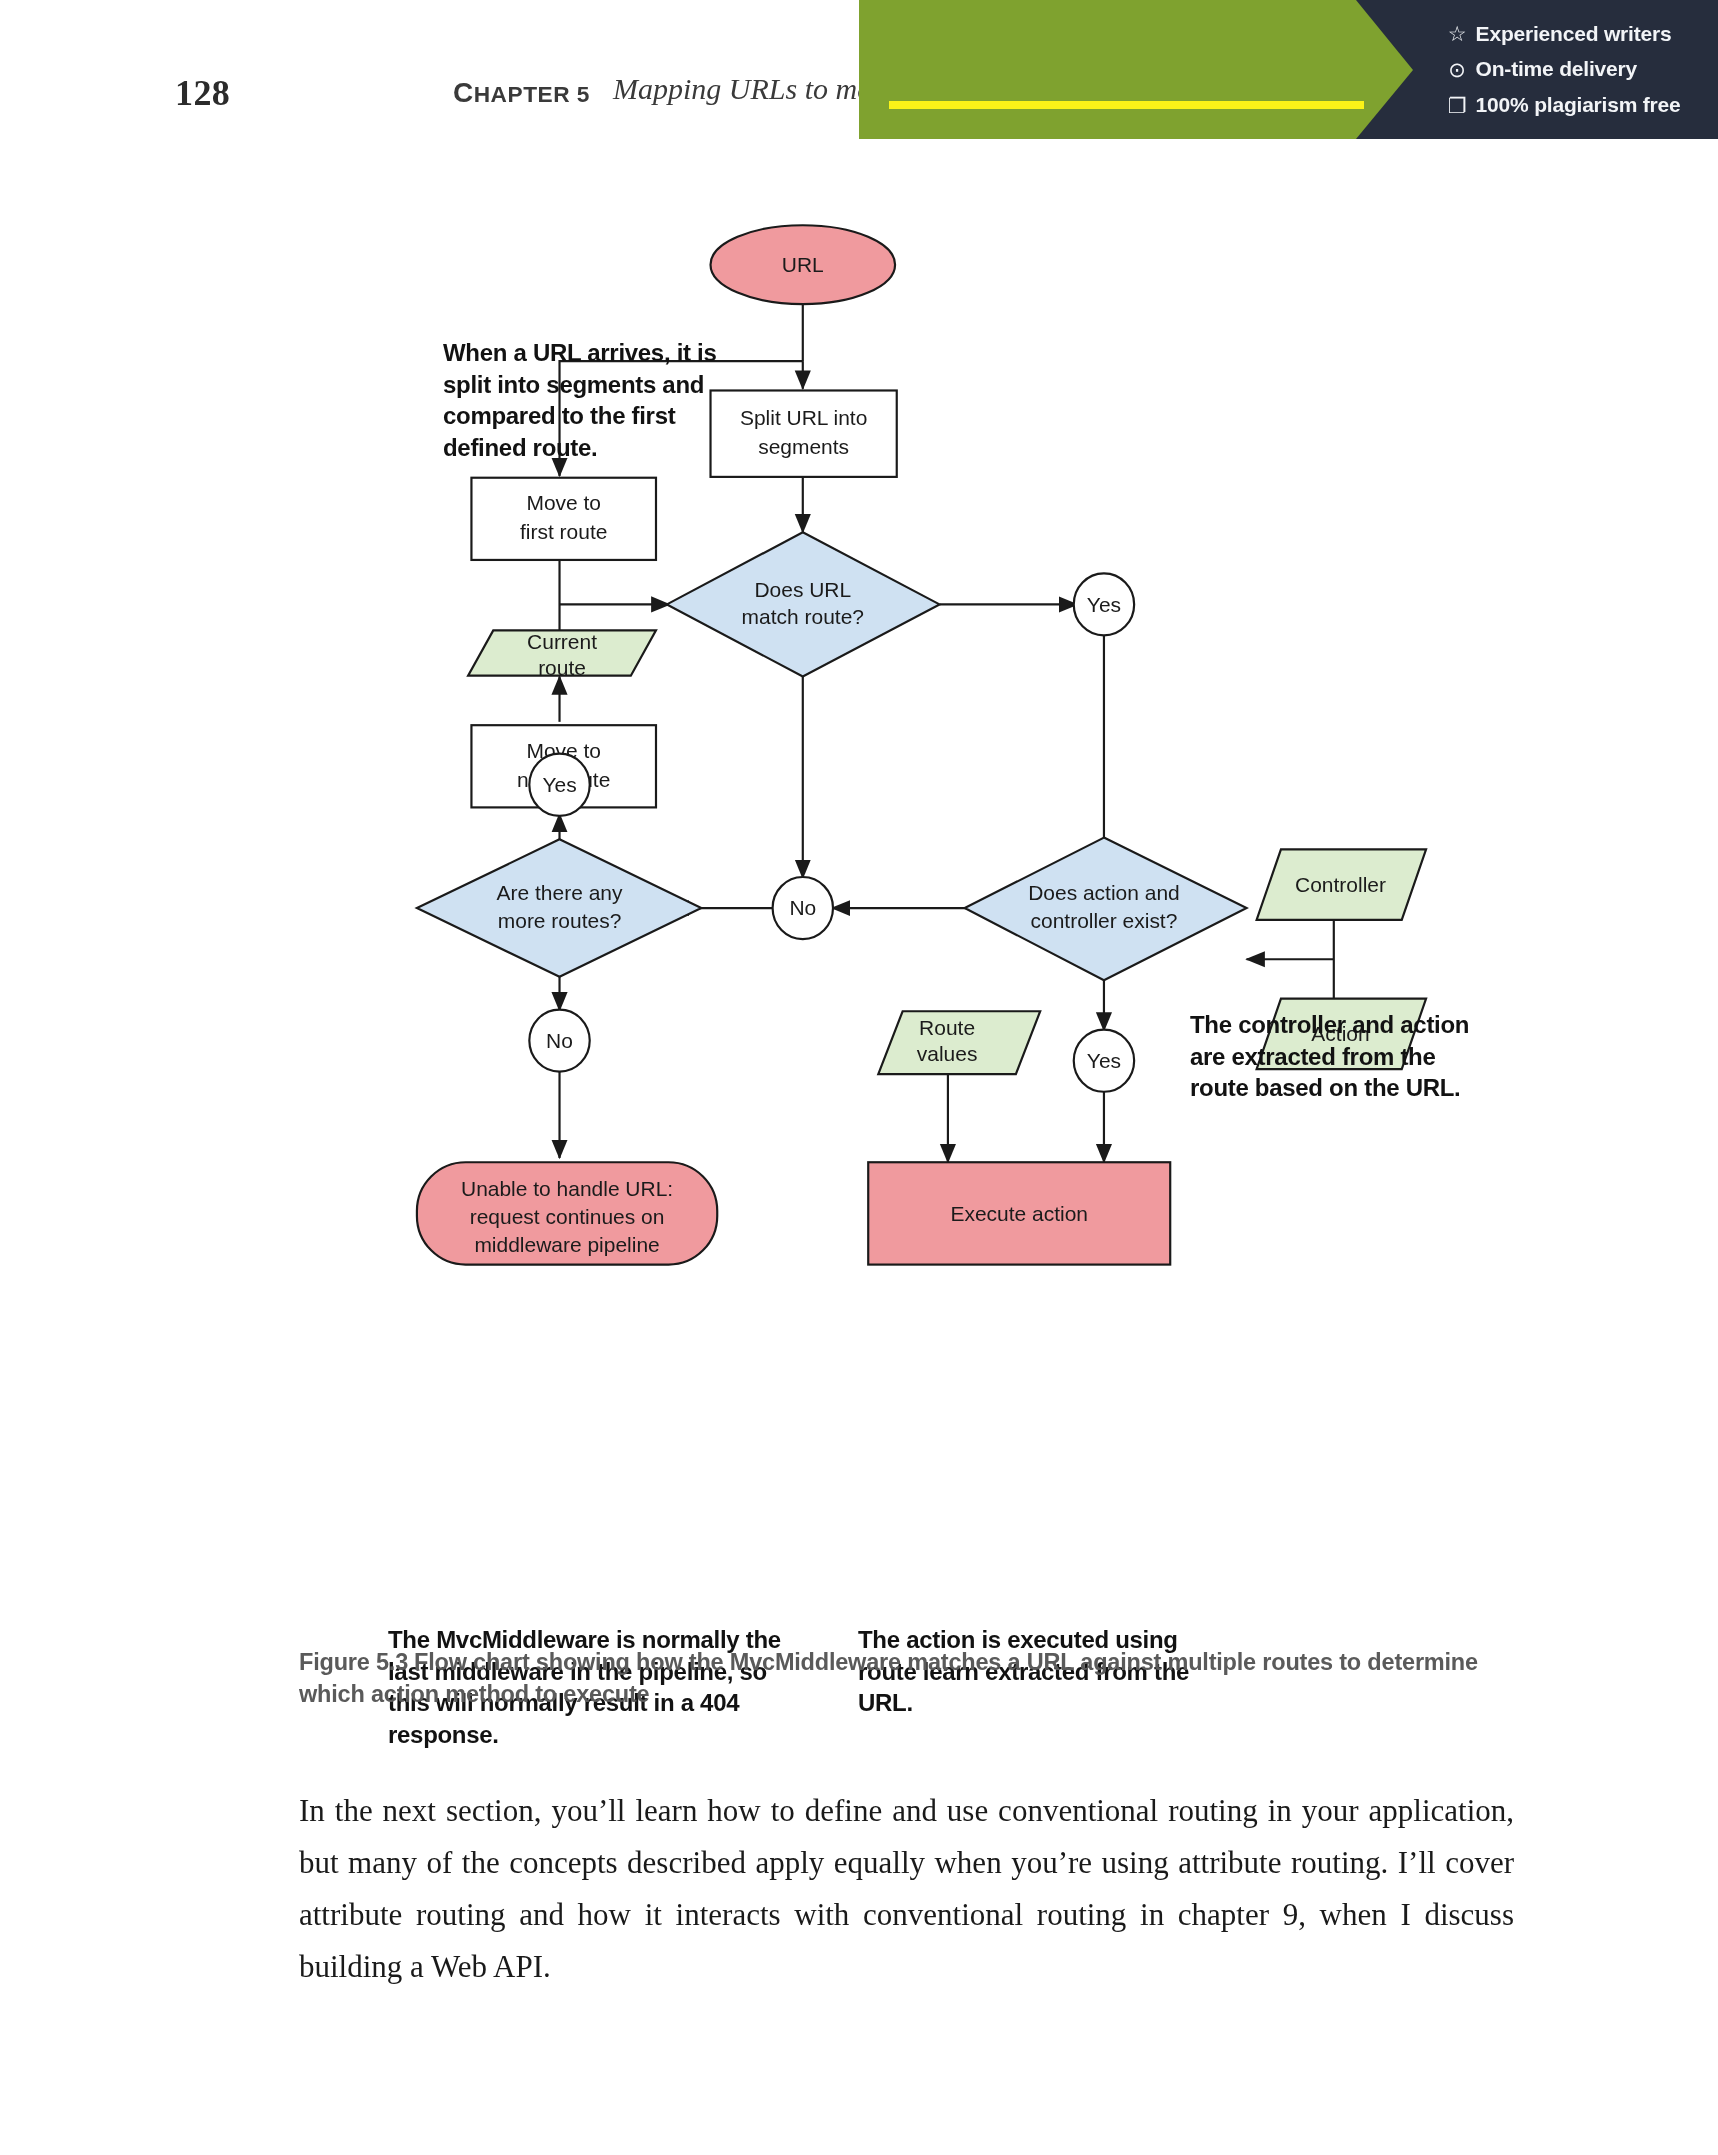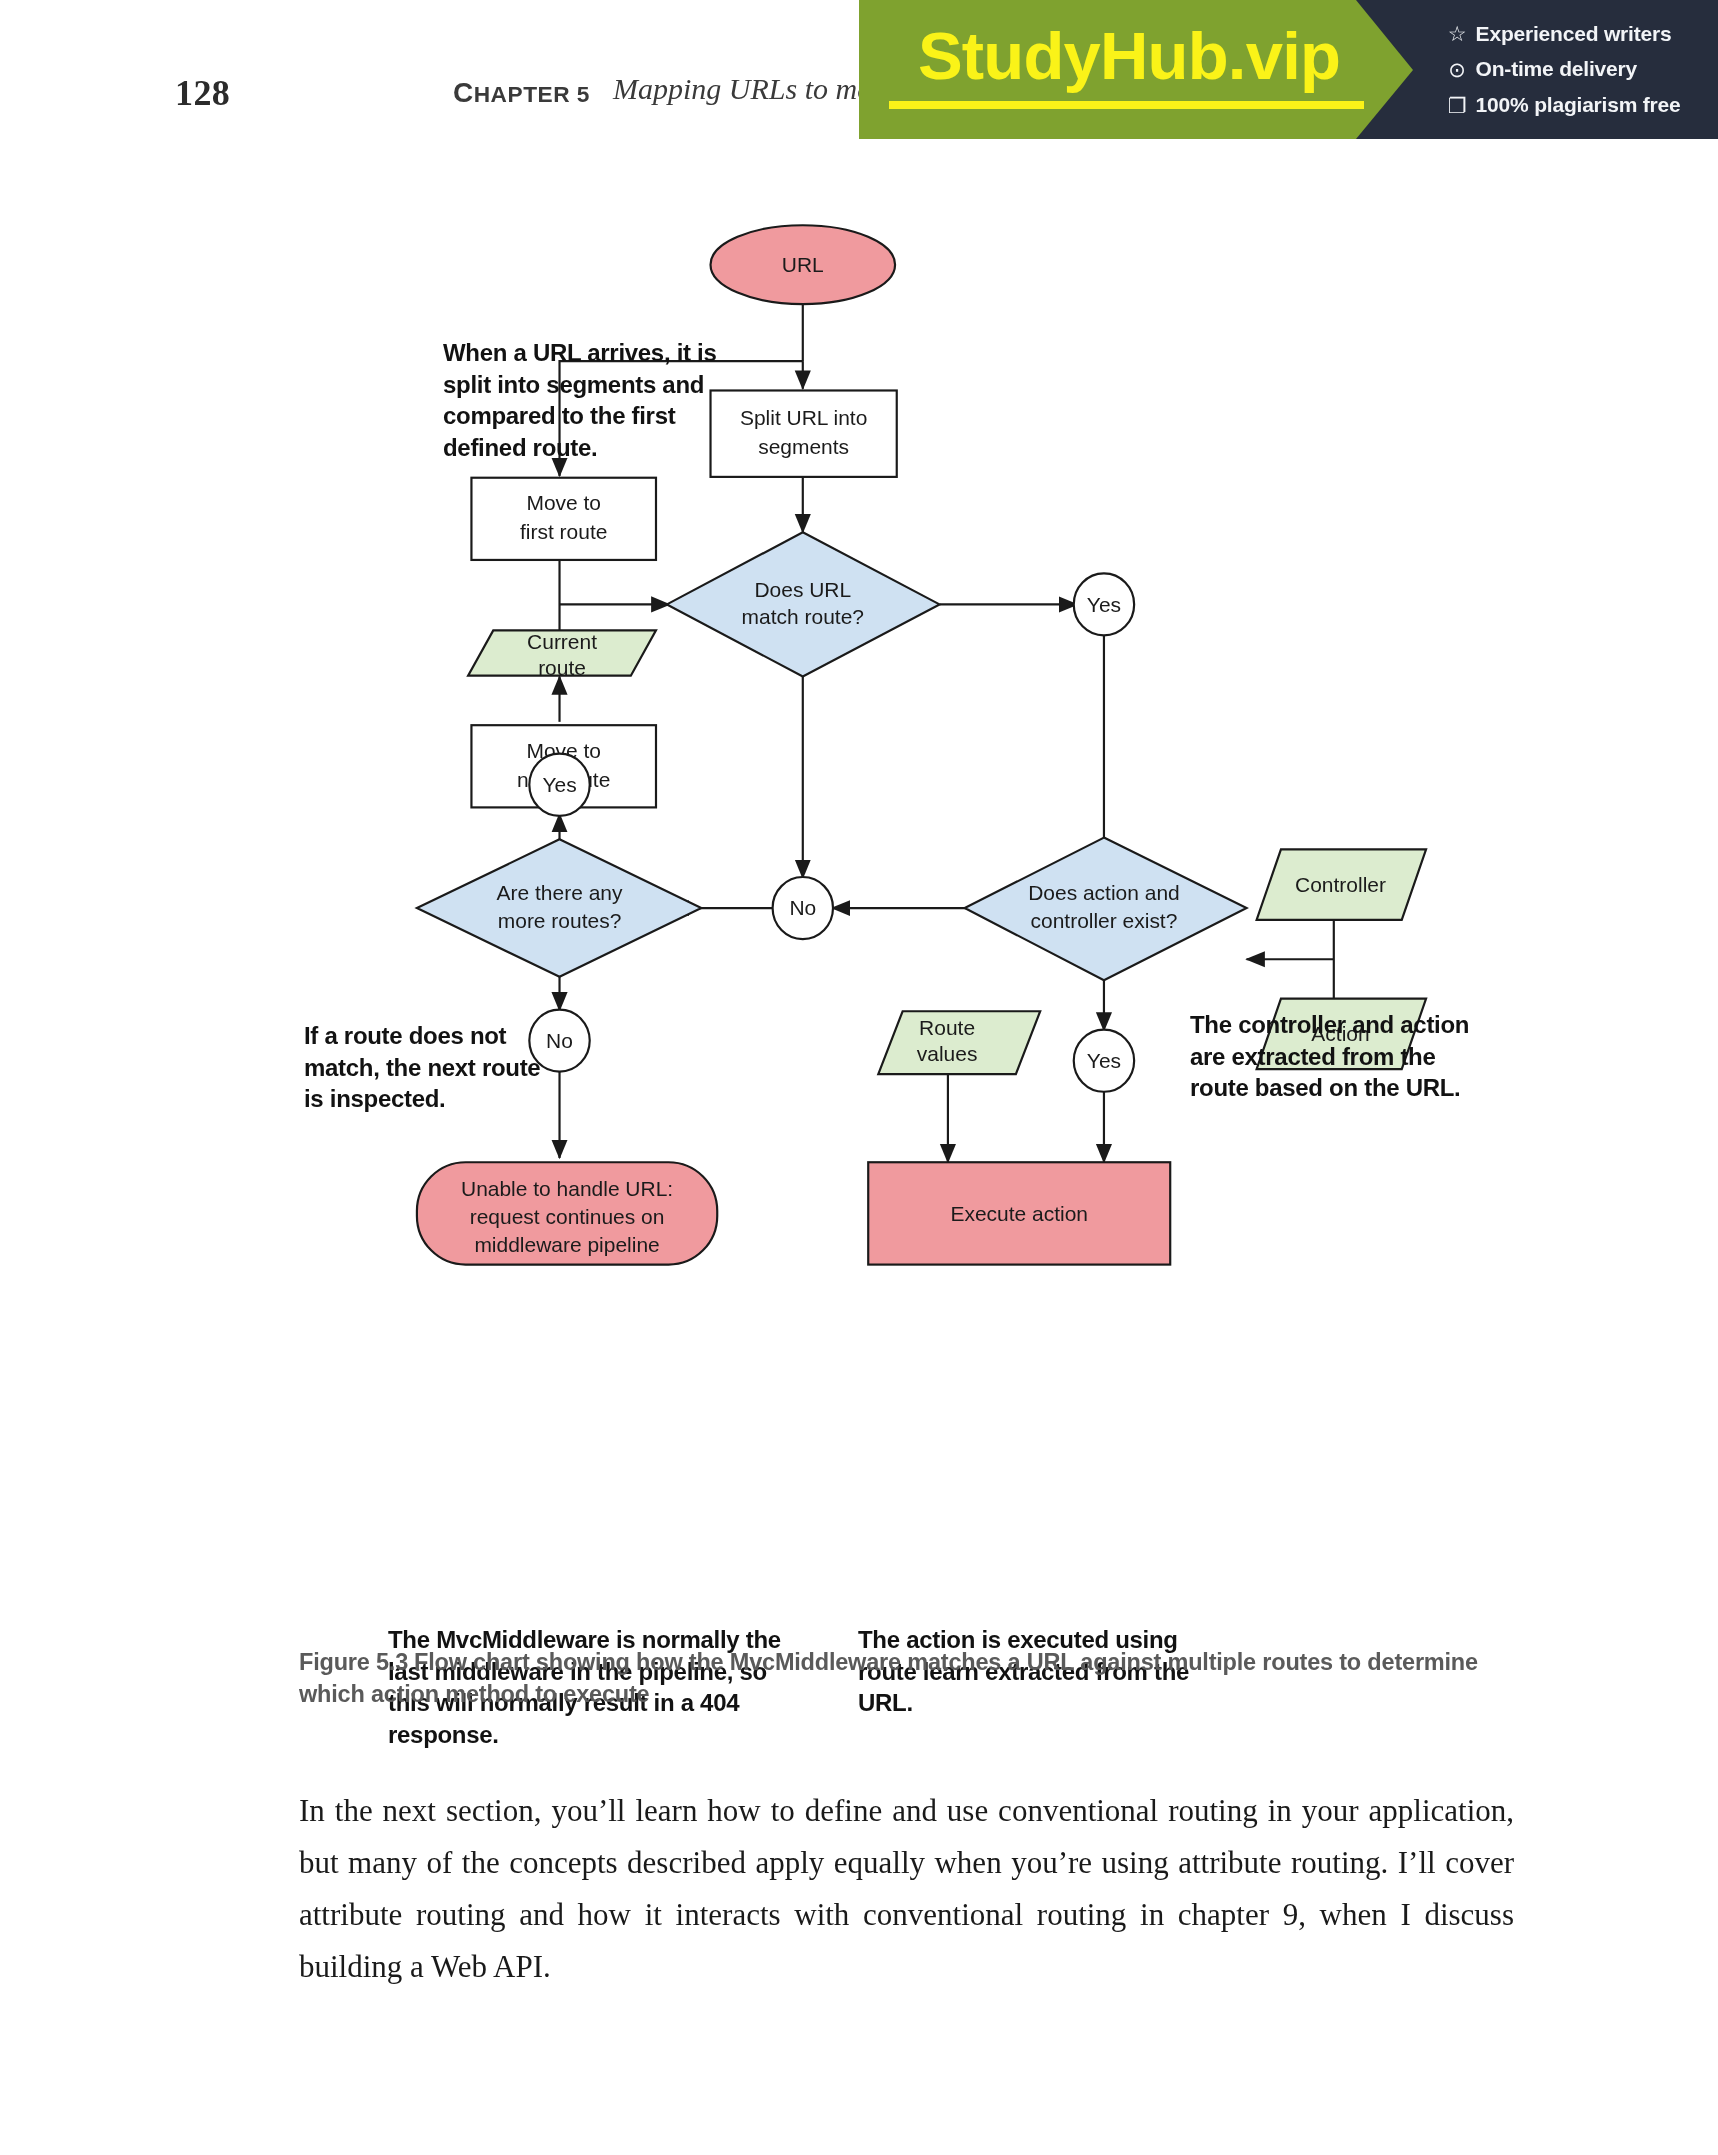--- a/index.html
+++ b/index.html
@@ -126,21 +126,20 @@
   <div class="folio">128</div>
   <div class="chap-label">
     <span class="cap">C</span>HAPTER <span>5</span>
   </div>
   <div class="chap-title">Mapping URLs to methods</div>
 </div>
 
 <div class="banner">
   <div class="banner-dark"></div>
   <div class="banner-green"></div>
-  <div class="banner-logo">StudyHub.vip</div>
   <div class="banner-underline"></div>
   <div class="banner-feats">
     <div class="banner-feat">
       <span class="feat-ico">☆</span>
       <span>Experienced writers</span>
     </div>
     <div class="banner-feat">
       <span class="feat-ico">⊙</span>
       <span>On-time delivery</span>
     </div>
@@ -297,21 +296,20 @@
       <text class="nodeText" x="1316" y="1086">Yes</text>
     </g>
 
     <g>
       <rect class="shape" x="1035" y="1205" width="360" height="122" fill="#f09a9e"></rect>
       <text class="nodeText" x="1215" y="1268">Execute action</text>
     </g>
   </svg>
 
   <div class="callout" id="callout-top-left">When a URL arrives, it is split into segments and compared to the first defined route.</div>
-  <div class="callout" id="callout-left-mid">If a route does not match, the next route is inspected.</div>
   <div class="callout" id="callout-right">The controller and action are extracted from the route based on the URL.</div>
   <div class="callout" id="callout-bottom-left">The MvcMiddleware is normally the last middleware in the pipeline, so this will normally result in a 404 response.</div>
   <div class="callout" id="callout-bottom-right">The action is executed using route learn extracted from the URL.</div>
 </div>
 
 <div class="caption">
   <span class="fignum">Figure 5.3</span><span>Flow chart showing how the MvcMiddleware matches a URL against multiple routes to determine which action method to execute</span>
 </div>
 
 <p class="body-par">In the next section, you’ll learn how to define and use conventional routing in your application, but many of the concepts described apply equally when you’re using attribute routing. I’ll cover attribute routing and how it interacts with conventional routing in chapter 9, when I discuss building a Web API.</p>

